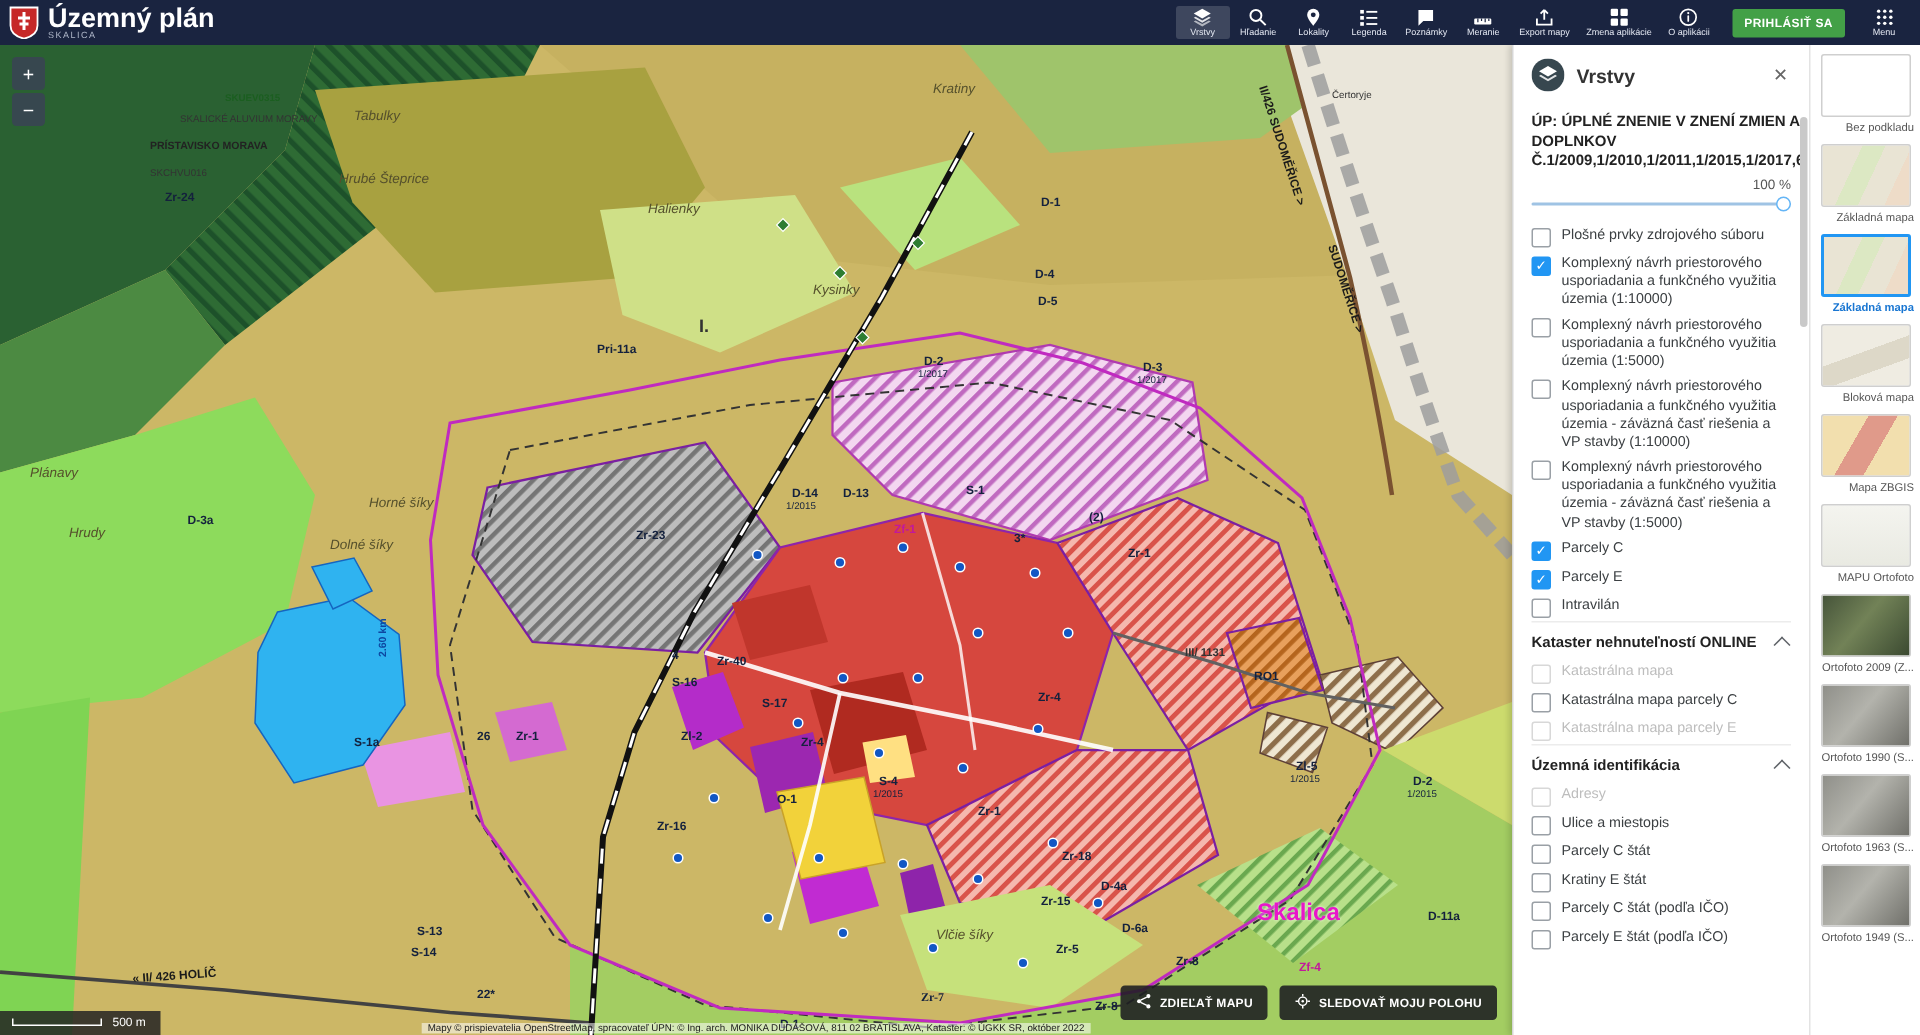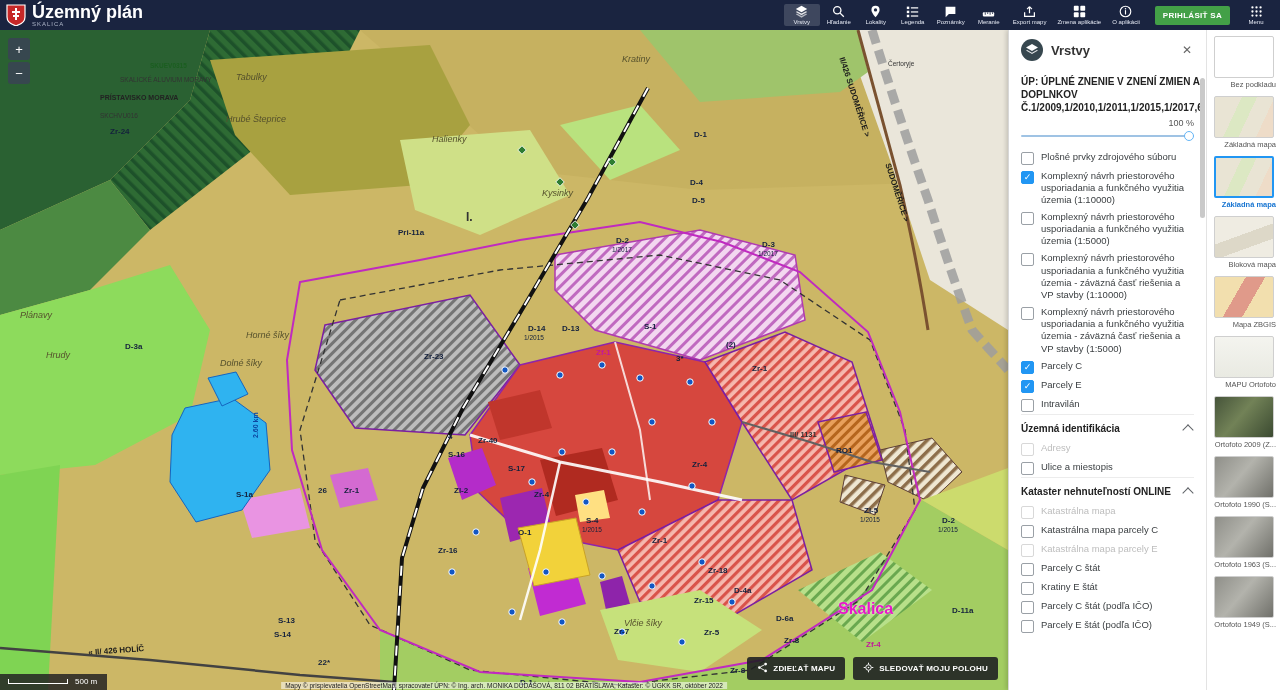--- a/index.html
+++ b/index.html
@@ -397,27 +397,27 @@
       <span class="mlabel zone" style="left: 586px; top: 486px;">S-4</span>
       <span class="mlabel zonesub" style="left: 582px; top: 496px;">1/2015</span>
       <span class="mlabel zone" style="left: 652px; top: 506px;">Zr-1</span>
       <span class="mlabel zone" style="left: 708px; top: 536px;">Zr-18</span>
       <span class="mlabel zone" style="left: 864px; top: 476px;">Zl-5</span>
       <span class="mlabel zonesub" style="left: 860px; top: 486px;">1/2015</span>
       <span class="mlabel zone" style="left: 942px; top: 486px;">D-2</span>
       <span class="mlabel zonesub" style="left: 938px; top: 496px;">1/2015</span>
       <span class="mlabel zone" style="left: 694px; top: 566px;">Zr-15</span>
       <span class="mlabel zone" style="left: 734px; top: 556px;">D-4a</span>
-      <span class="mlabel zone" style="left: 776px; top: 584px;">D-6a</span>
+      <span class="mlabel zone" style="left: 748px; top: 584px;">D-6a</span>
       <span class="mlabel zone" style="left: 784px; top: 606px;">Zr-8</span>
       <span class="mlabel zone" style="left: 952px; top: 576px;">D-11a</span>
       <span class="mlabel city" style="left: 838px; top: 570px;">Skalica</span>
       <span class="mlabel place" style="left: 624px; top: 588px;">Vlčie šíky</span>
       <span class="mlabel zone" style="left: 704px; top: 598px;">Zr-5</span>
-      <span class="mlabel zone" style="left: 614px; top: 597px;">Zr-7</span>
+      <span class="mlabel zone" style="left: 614px; top: 630px; font-family: Liberation Serif, serif;">Zr-7</span>
       <span class="mlabel zone" style="left: 278px; top: 586px;">S-13</span>
       <span class="mlabel zone" style="left: 274px; top: 600px;">S-14</span>
       <span class="mlabel zone" style="left: 318px; top: 628px;">22*</span>
       <span class="mlabel zone-mag" style="left: 866px; top: 610px;">Zf-4</span>
       <span class="mlabel road" style="left: 88px; top: 618px; transform: rotate(-4deg);">« II/ 426 HOLÍČ</span>
       <span class="mlabel zone" style="left: 730px; top: 636px;">Zr-8</span>
       <span class="mlabel zone" style="left: 520px; top: 648px;">D-1</span>
     </div>
 
   <div class="zoomctl">
@@ -507,48 +507,48 @@
           <span class="checkbox checked">✓</span>
           <span class="layer-label">Parcely E</span>
         </div>
         <div class="layer-item">
           <span class="checkbox"></span>
           <span class="layer-label">Intravilán</span>
         </div>
       </section>
       <section class="layer-group">
         <div class="group-header">
-          <div class="group-title">Územná identifikácia</div>
+          <div class="group-title">Kataster nehnuteľností ONLINE</div>
           <span class="chev"></span>
         </div>
         <div class="layer-item">
           <span class="checkbox disabled"></span>
-          <span class="layer-label disabled">Adresy</span>
-        </div>
-        <div class="layer-item">
-          <span class="checkbox"></span>
-          <span class="layer-label">Ulice a miestopis</span>
+          <span class="layer-label disabled">Katastrálna mapa</span>
+        </div>
+        <div class="layer-item">
+          <span class="checkbox"></span>
+          <span class="layer-label">Katastrálna mapa parcely C</span>
+        </div>
+        <div class="layer-item">
+          <span class="checkbox disabled"></span>
+          <span class="layer-label disabled">Katastrálna mapa parcely E</span>
         </div>
       </section>
       <section class="layer-group">
         <div class="group-header">
-          <div class="group-title">Kataster nehnuteľností ONLINE</div>
+          <div class="group-title">Územná identifikácia</div>
           <span class="chev"></span>
         </div>
         <div class="layer-item">
           <span class="checkbox disabled"></span>
-          <span class="layer-label disabled">Katastrálna mapa</span>
-        </div>
-        <div class="layer-item">
-          <span class="checkbox"></span>
-          <span class="layer-label">Katastrálna mapa parcely C</span>
-        </div>
-        <div class="layer-item">
-          <span class="checkbox disabled"></span>
-          <span class="layer-label disabled">Katastrálna mapa parcely E</span>
+          <span class="layer-label disabled">Adresy</span>
+        </div>
+        <div class="layer-item">
+          <span class="checkbox"></span>
+          <span class="layer-label">Ulice a miestopis</span>
         </div>
       </section>
       <section class="layer-group">
         <div class="layer-item">
           <span class="checkbox"></span>
           <span class="layer-label">Parcely C štát</span>
         </div>
         <div class="layer-item">
           <span class="checkbox"></span>
           <span class="layer-label">Kratiny E štát</span>

